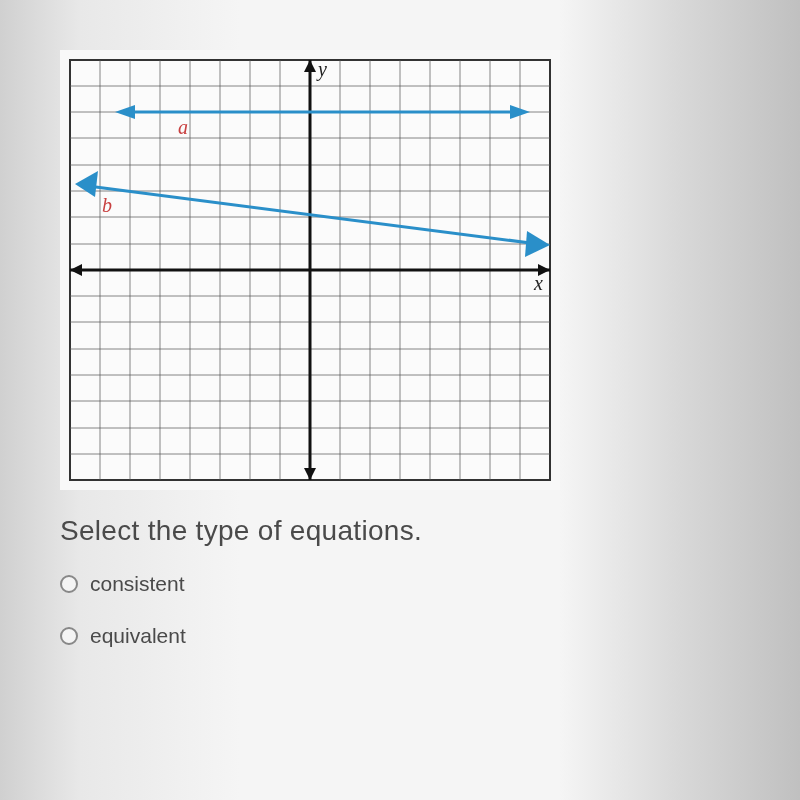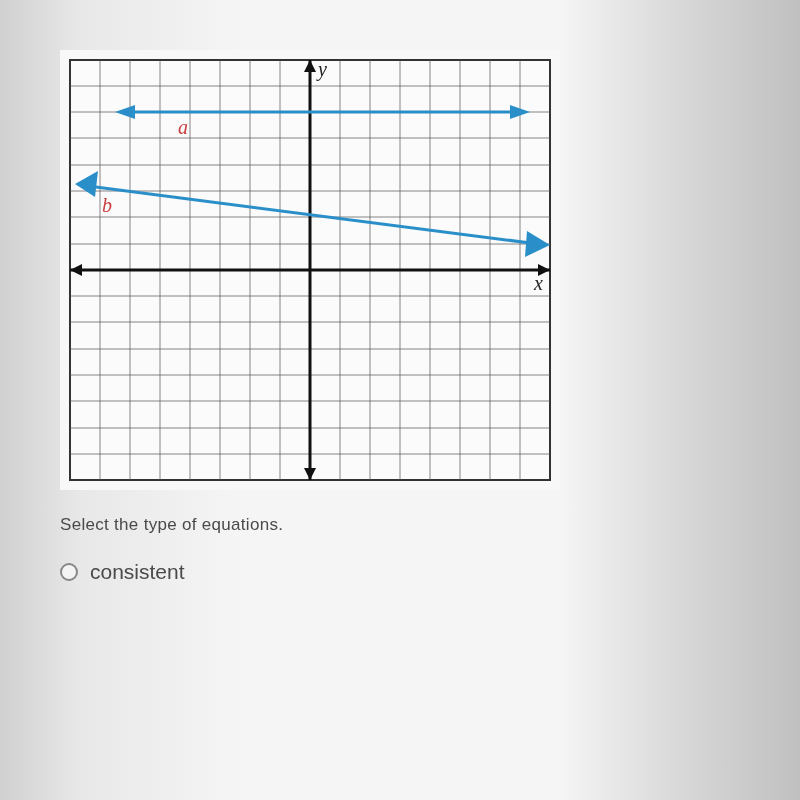--- a/index.html
+++ b/index.html
@@ -24,21 +24,21 @@
       position: relative;
       margin-bottom: 25px;
       margin-top: 20px;
     }
     svg.graph {
       width: 100%;
       height: 100%;
       display: block;
     }
     .question-text {
-      font-size: 17px;
+      font-size: 28px;
       color: #4a4a4a;
       margin-bottom: 25px;
       font-family: Arial, sans-serif;
       letter-spacing: 0.3px;
     }
     .option-row {
       display: flex;
       align-items: center;
       margin-bottom: 28px;
       gap: 12px;
@@ -124,15 +124,19 @@
     </svg>
   </div>
 
   <div class="question-text">Select the type of equations.</div>
 
   <div class="option-row">
     <div class="radio"></div>
     <span class="option-label">consistent</span>
   </div>
 
+  <div class="option-row">
+    <div class="radio"></div>
+    <span class="option-label">equivalent</span>
+  </div>
 
 
 </div>
 
 </body></html>

